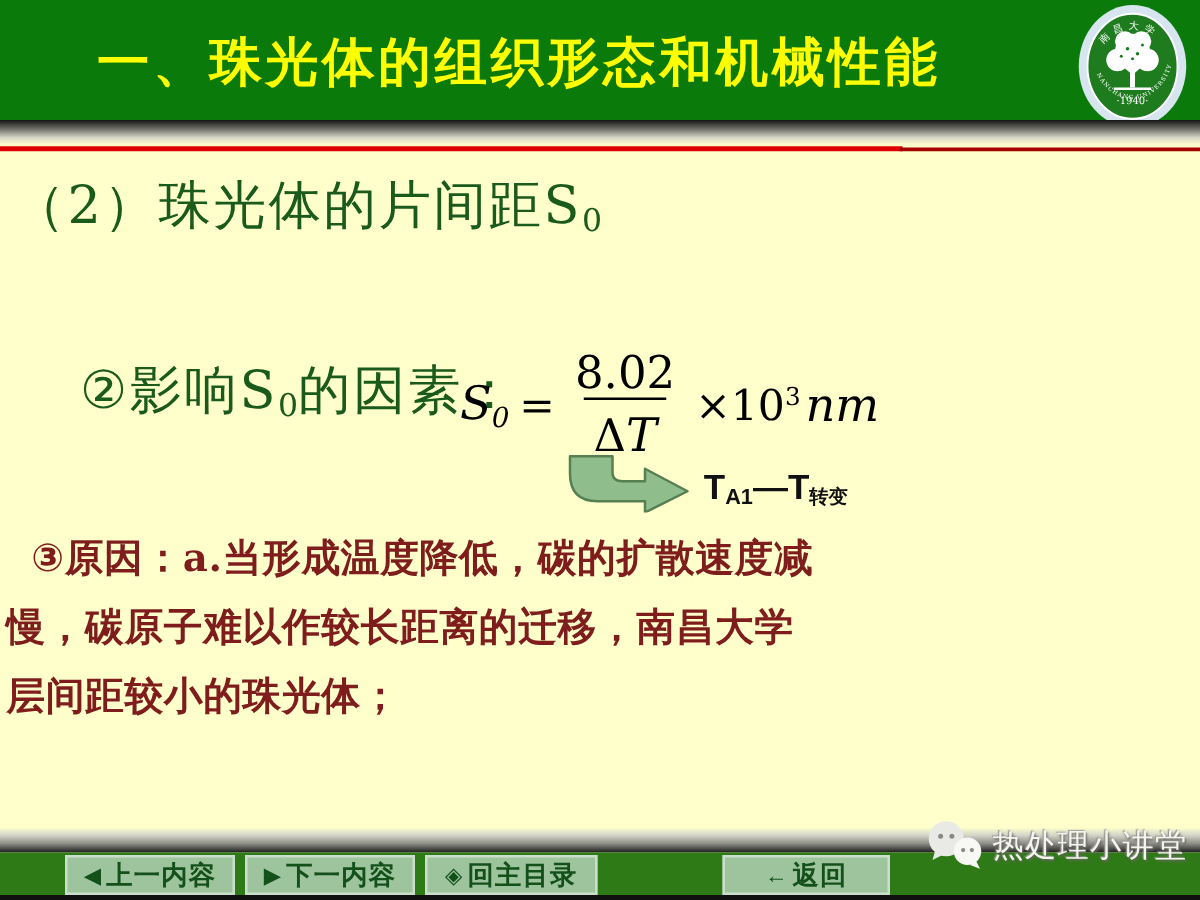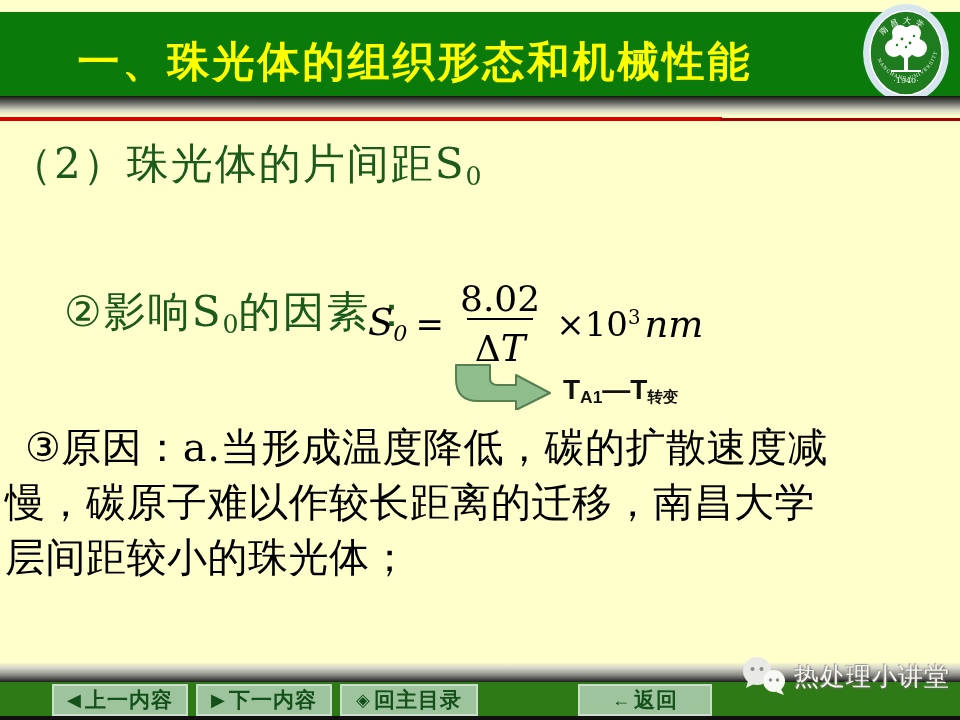--- a/index.html
+++ b/index.html
@@ -2,21 +2,21 @@
 <html><head>
 <meta charset="utf-8">
 <style>
   html,body{margin:0;padding:0;}
   .stage{
     position:relative;width:960px;height:720px;overflow:hidden;
     background:#FFFFCC;
     font-family:"DejaVu Serif","DejaVu Sans","Liberation Serif",serif;
   }
   
-  .header{position:absolute;left:0;top:12px;width:960px;height:96px;background:#0A7A0A;}
+  .header{position:absolute;left:0;top:0;width:960px;height:96px;background:#0A7A0A;}
   .title{
     position:absolute;left:0;right:130px;top:22px;text-align:center;
     font-size:42px;font-weight:bold;color:#FFFF00;letter-spacing:3px;white-space:nowrap;
   }
   .logo{position:absolute;left:862px;top:3px;width:88px;height:100px;}
   .grad-top{
     position:absolute;left:0;top:96px;width:960px;height:20px;
     background:linear-gradient(to bottom,#141414 0%,#6e6e68 35%,#d9d9c8 72%,#FFFFCC 100%);
   }
   .redline-a{position:absolute;left:0;top:117px;width:722px;height:4px;background:#DE0000;}
@@ -49,21 +49,21 @@
   
   .elbow-arrow{position:absolute;left:452px;top:364px;width:102px;height:46px;}
   .t-label{
     position:absolute;left:563px;top:374px;white-space:nowrap;
     font-family:"Liberation Sans","DejaVu Sans",sans-serif;font-weight:bold;color:#111;font-size:28px;
   }
   .t-label .s-sub{font-size:0.62em;vertical-align:-0.22em;}
   .t-label .s-sub-cjk{font-size:0.55em;vertical-align:-0.22em;}
 
   
-  .reason{position:absolute;left:5px;top:420px;width:952px;color:#000000;font-size:40px;line-height:55px;letter-spacing:0.5px;}
+  .reason{position:absolute;left:5px;top:420px;width:952px;color:#7f1d1d;font-size:31px;line-height:55px;letter-spacing:0.5px;font-weight:bold;}
   .reason .indent{padding-left:20px;}
   .reason div{white-space:nowrap;}
 
   
   .grad-bottom{
     position:absolute;left:0;top:662px;width:960px;height:20px;
     background:linear-gradient(to bottom,#FFFFCC 0%,#d6d6ca 30%,#8c8c86 65%,#1c1c1c 100%);
   }
   .footer-bar{position:absolute;left:0;top:682px;width:960px;height:38px;background:#2E7A16;}
   .nav-btn{

